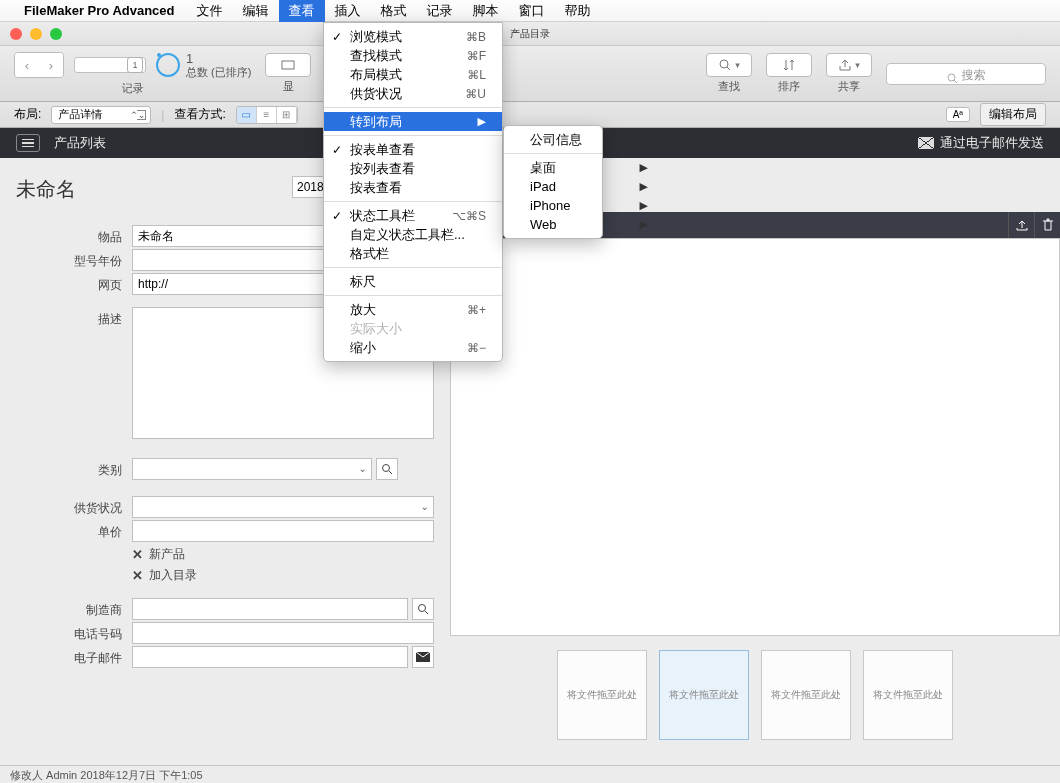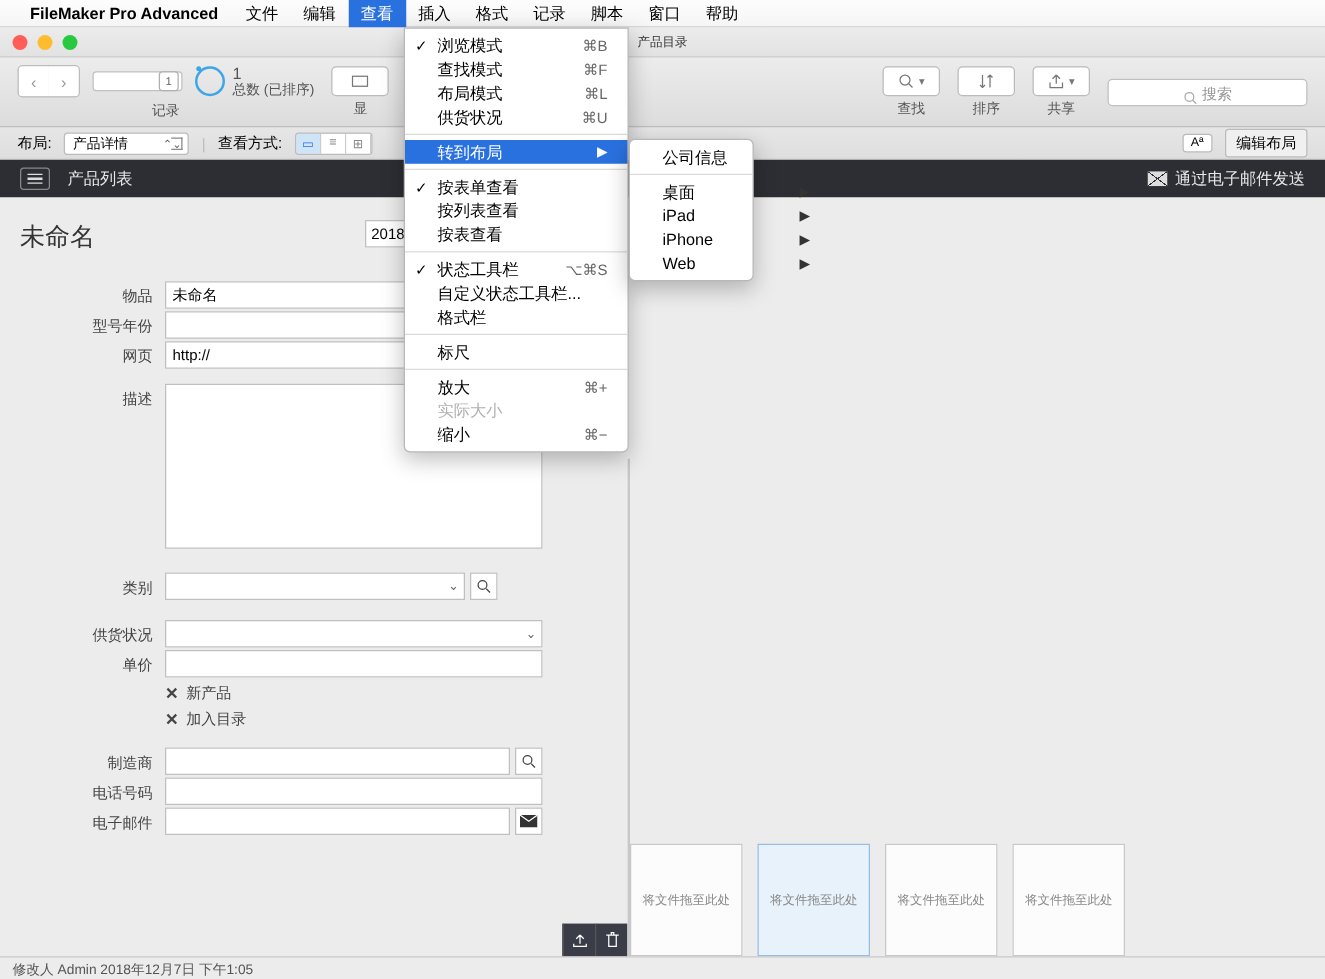--- a/index.html
+++ b/index.html
@@ -66,42 +66,42 @@
 .form-row input[type=text] { height: 22px; }
 .form-row textarea { height: 132px; resize: none; }
 .combo { height: 22px; position: relative; }
 .combo .chev { position: absolute; right: 4px; top: 4px; font-size: 10px; color: #666; }
 .search-btn { width: 22px; height: 22px; border: 1px solid #c0c0c0; background: #fff; display: flex; align-items: center; justify-content: center; margin-left: 4px; }
 .inline { display: flex; align-items: center; }
 .checkbox-row { display: flex; align-items: center; gap: 6px; margin: 4px 0 4px 116px; font-size: 12px; color: #444; }
 .checkbox-row .x { font-weight: bold; font-size: 13px; }
 .mail-btn { width: 22px; height: 22px; border: 1px solid #c0c0c0; background: #fff; display: flex; align-items: center; justify-content: center; margin-left: 4px; }
 
-.right-panel { flex: 1; display: flex; flex-direction: row; align-items: flex-end; }
+.right-panel { flex: 1; display: flex; flex-direction: column; }
 .dark-strip { background: #3a3d48; height: 26px; margin-top: 54px; display: flex; justify-content: flex-end; }
 .strip-btn { width: 26px; height: 26px; background: #3a3d48; border-left: 1px solid #555; display: flex; align-items: center; justify-content: center; color: #fff; font-size: 13px; }
 .list-area { background: #fff; border: 1px solid #c8c8c8; margin-top: 0; height: 398px; }
 .drop-zones { display: flex; gap: 12px; justify-content: center; margin-top: 14px; }
 .drop-zone { width: 90px; height: 90px; border: 1px solid #c8c8c8; background: #fcfcfc; display: flex; align-items: center; justify-content: center; font-size: 10px; color: #888; text-align: center; }
 .drop-zone.active { background: #e8f2fb; border-color: #99bde0; }
 
 .statusbar { height: 18px; background: #ececec; border-top: 1px solid #c8c8c8; font-size: 11px; color: #555; padding: 2px 10px; }
 
 
 .dd-menu { position: absolute; background: #fff; border: 1px solid #b8b8b8; border-radius: 0 0 5px 5px; box-shadow: 0 6px 18px rgba(0,0,0,0.25); font-size: 13px; padding: 4px 0; z-index: 100; }
 .dd-menu .item { height: 19px; display: flex; align-items: center; padding: 0 16px 0 26px; position: relative; min-width: 160px; }
 .dd-menu .item .check { position: absolute; left: 8px; font-size: 12px; }
 .dd-menu .item .shortcut { margin-left: auto; color: #666; font-size: 12px; padding-left: 20px; }
 .dd-menu .item .arrow { margin-left: auto; color: #333; font-size: 11px; }
 .dd-menu .item.highlighted { background: #2a71e0; color: #fff; }
 .dd-menu .item.highlighted .arrow { color: #fff; }
 .dd-menu .item.disabled { color: #b0b0b0; }
 .dd-menu .sep { height: 1px; background: #dcdcdc; margin: 4px 0; }
 .dd-main { left: 323px; top: 22px; width: 180px; }
-.dd-sub { left: 503px; top: 111px; width: 100px; border-radius: 5px; }
+.dd-sub { left: 503px; top: 125px; width: 100px; border-radius: 5px; }
 
 svg { display: block; }
 </style>
 </head>
 <body>
 
 <div class="menubar">
   <span class="apple"></span>
   <span class="app-name">FileMaker Pro Advanced</span>
   <span class="menu-item">文件</span>

